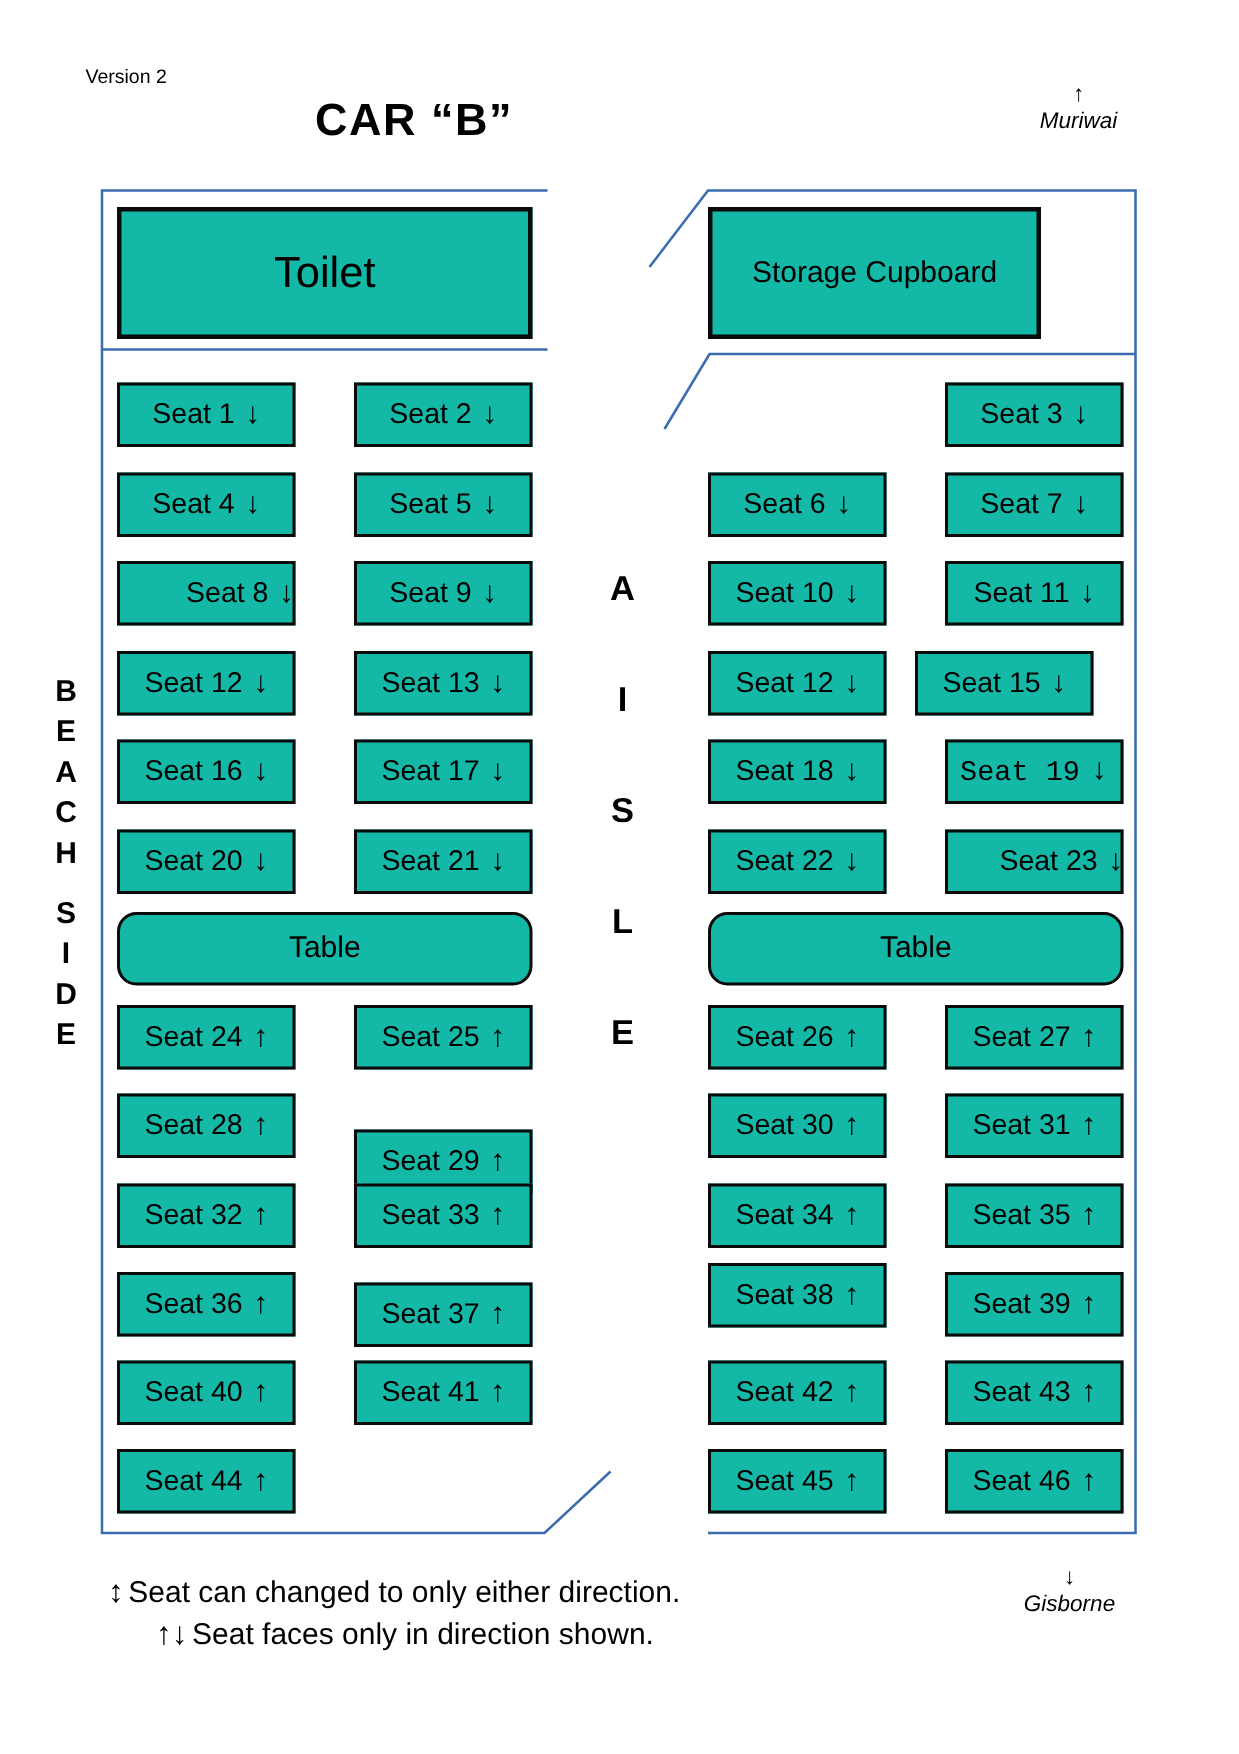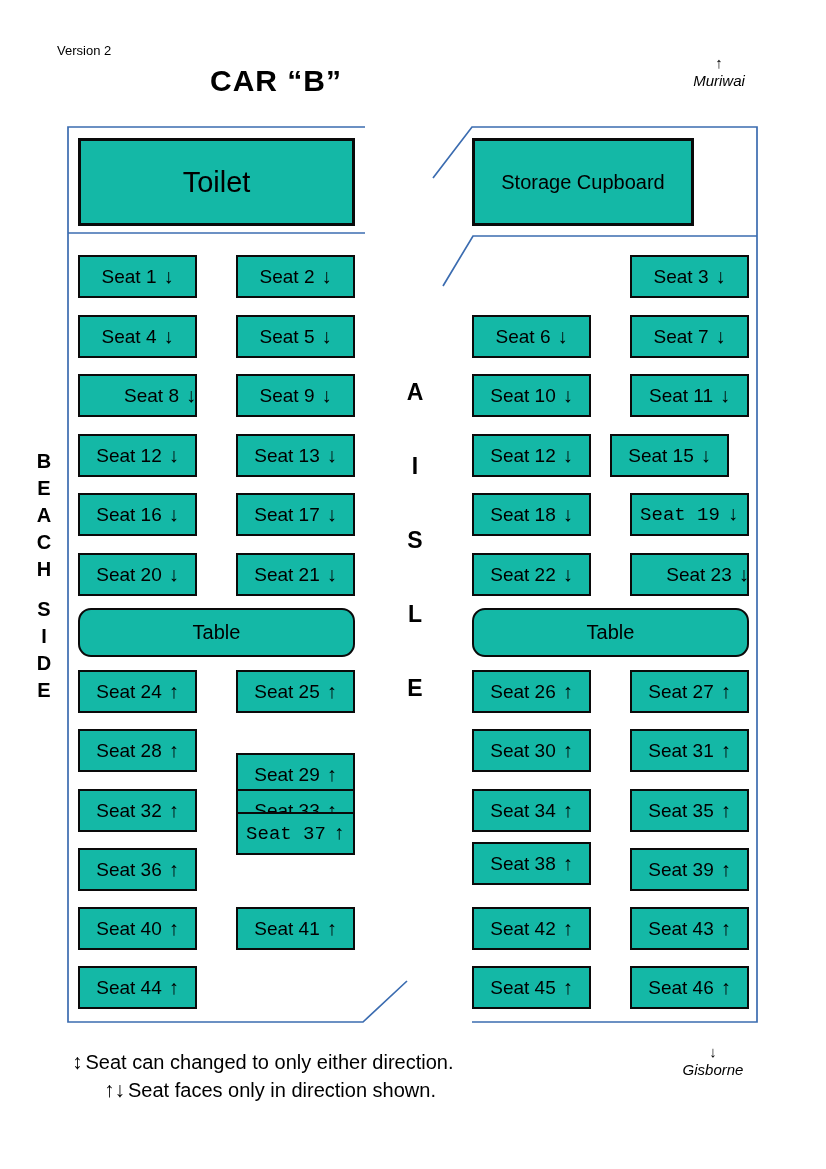--- a/index.html
+++ b/index.html
@@ -183,21 +183,21 @@
       <span class="arrow">↑</span>
     </div>
     <div class="box seat" style="left: 236px; top: 789px;">
       <span>Seat 33</span>
       <span class="arrow">↑</span>
     </div>
     <div class="box seat" style="left: 78px; top: 848px;">
       <span>Seat 36</span>
       <span class="arrow">↑</span>
     </div>
-    <div class="box seat" style="left: 236px; top: 812px; font-family: Liberation Mono, monospace;">
+    <div class="box seat" style="left: 236px; top: 855px;">
       <span>Seat 37</span>
       <span class="arrow">↑</span>
     </div>
     <div class="box seat" style="left: 78px; top: 907px;">
       <span>Seat 40</span>
       <span class="arrow">↑</span>
     </div>
     <div class="box seat" style="left: 236px; top: 907px;">
       <span>Seat 41</span>
       <span class="arrow">↑</span>

